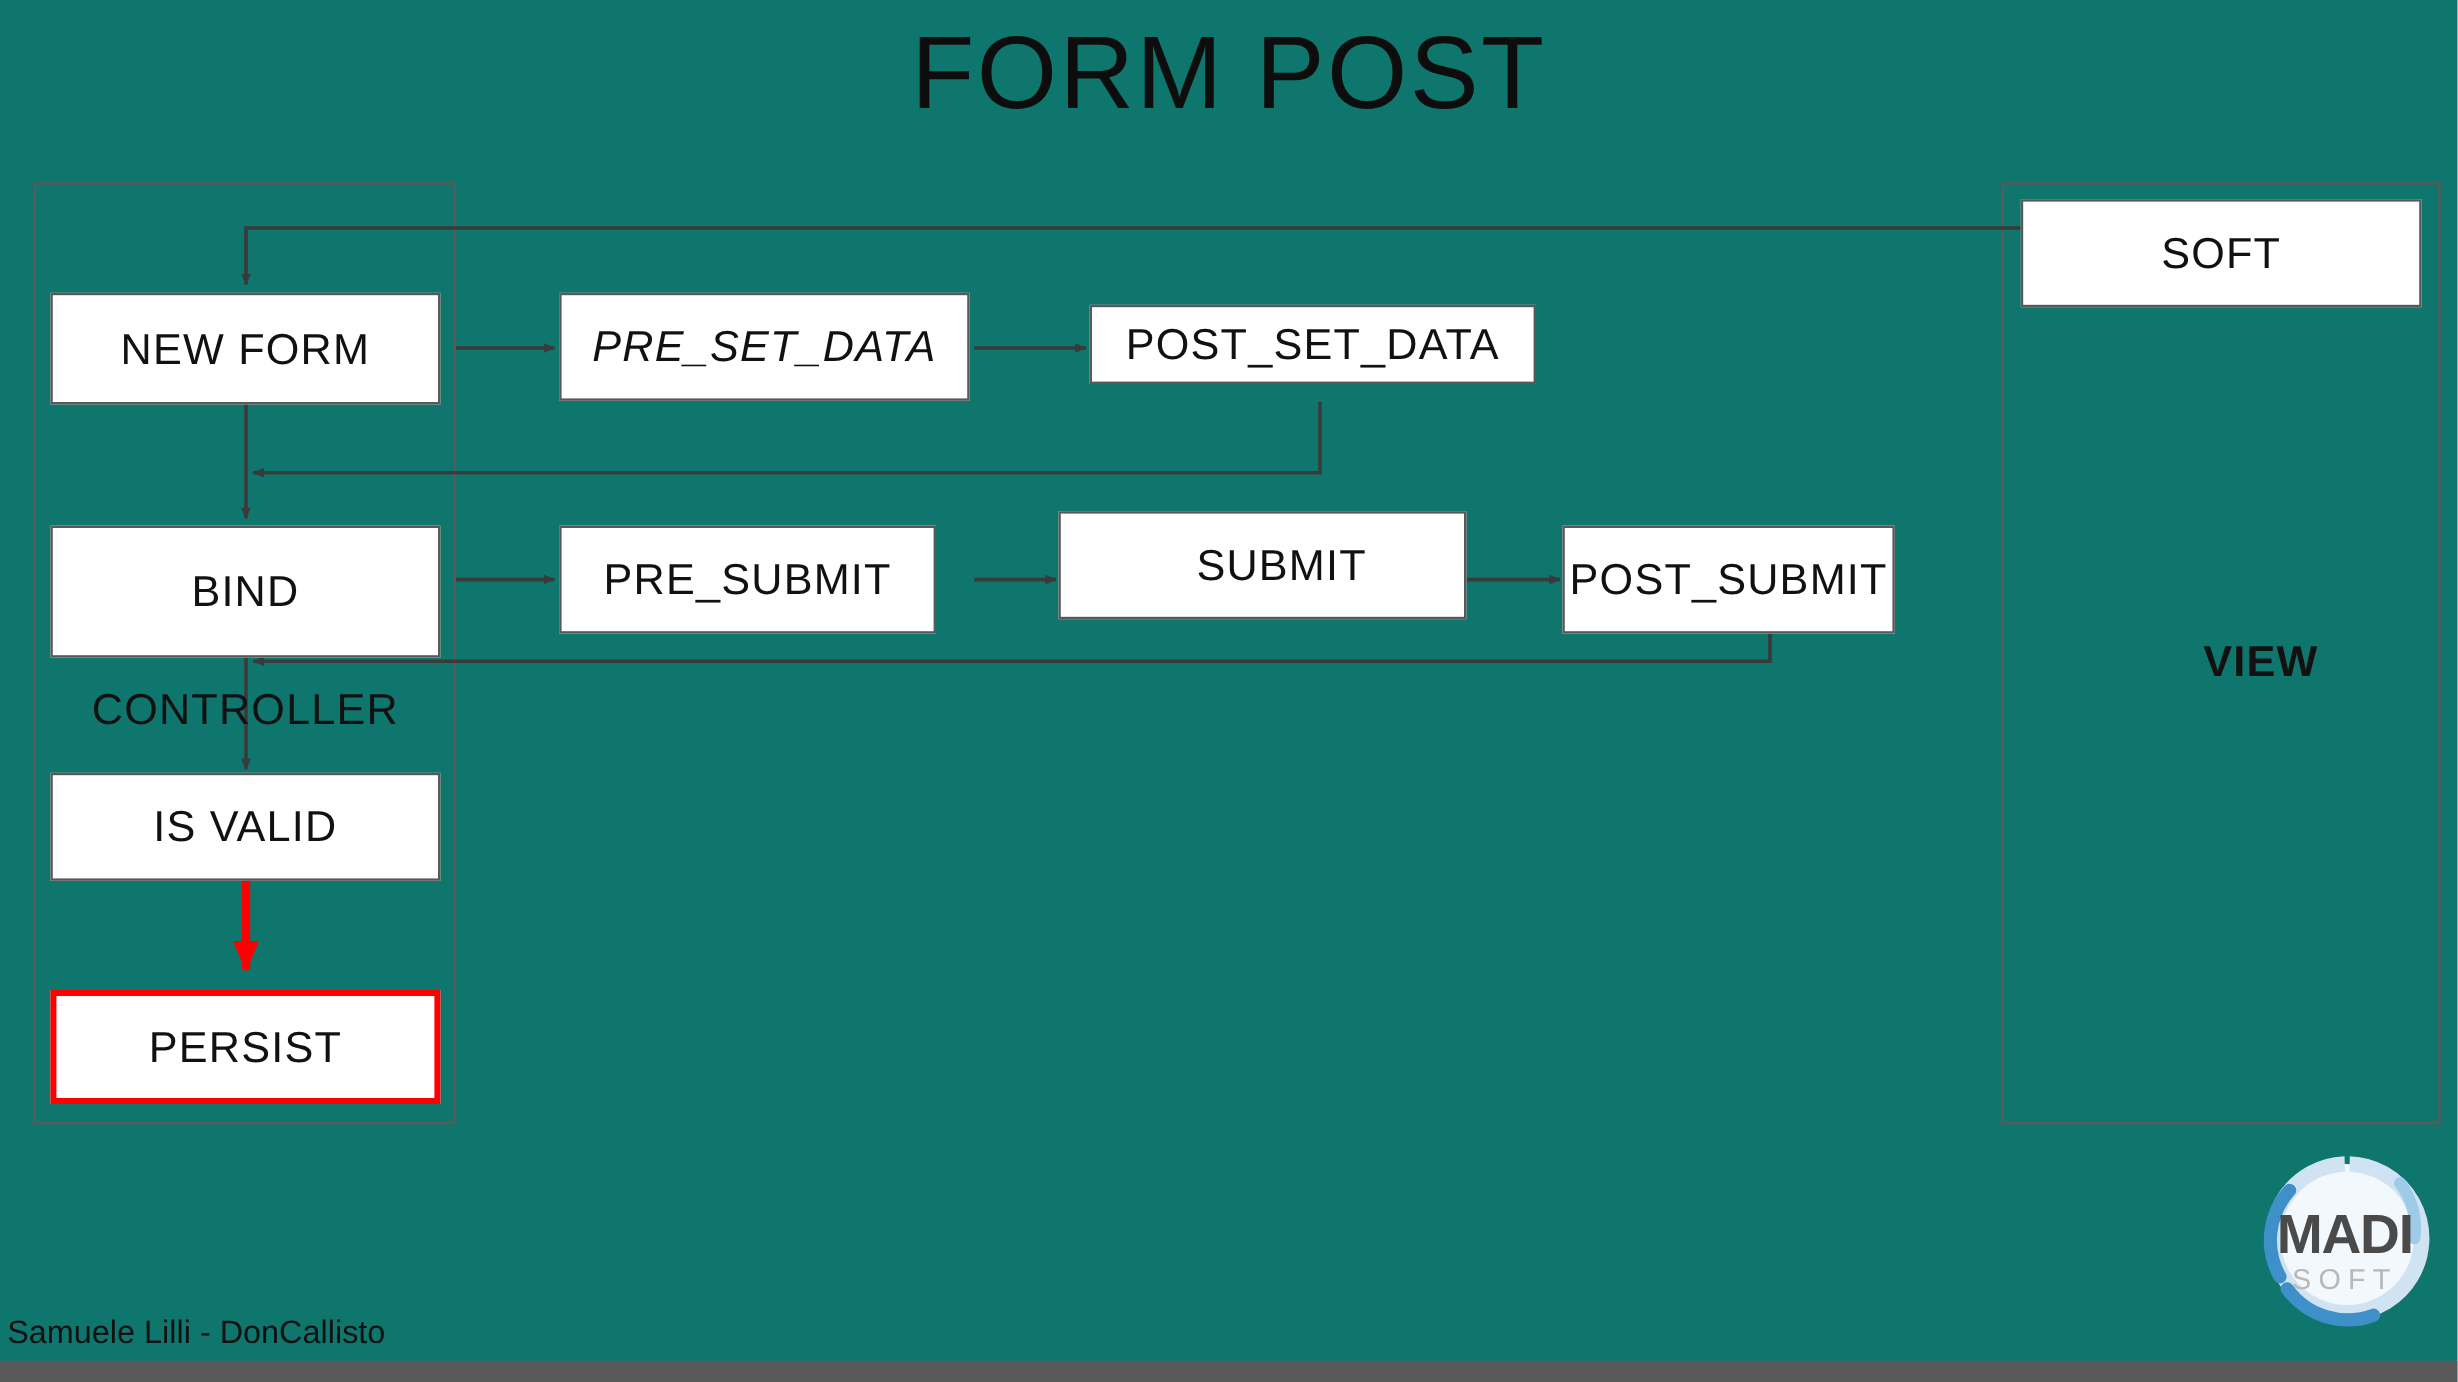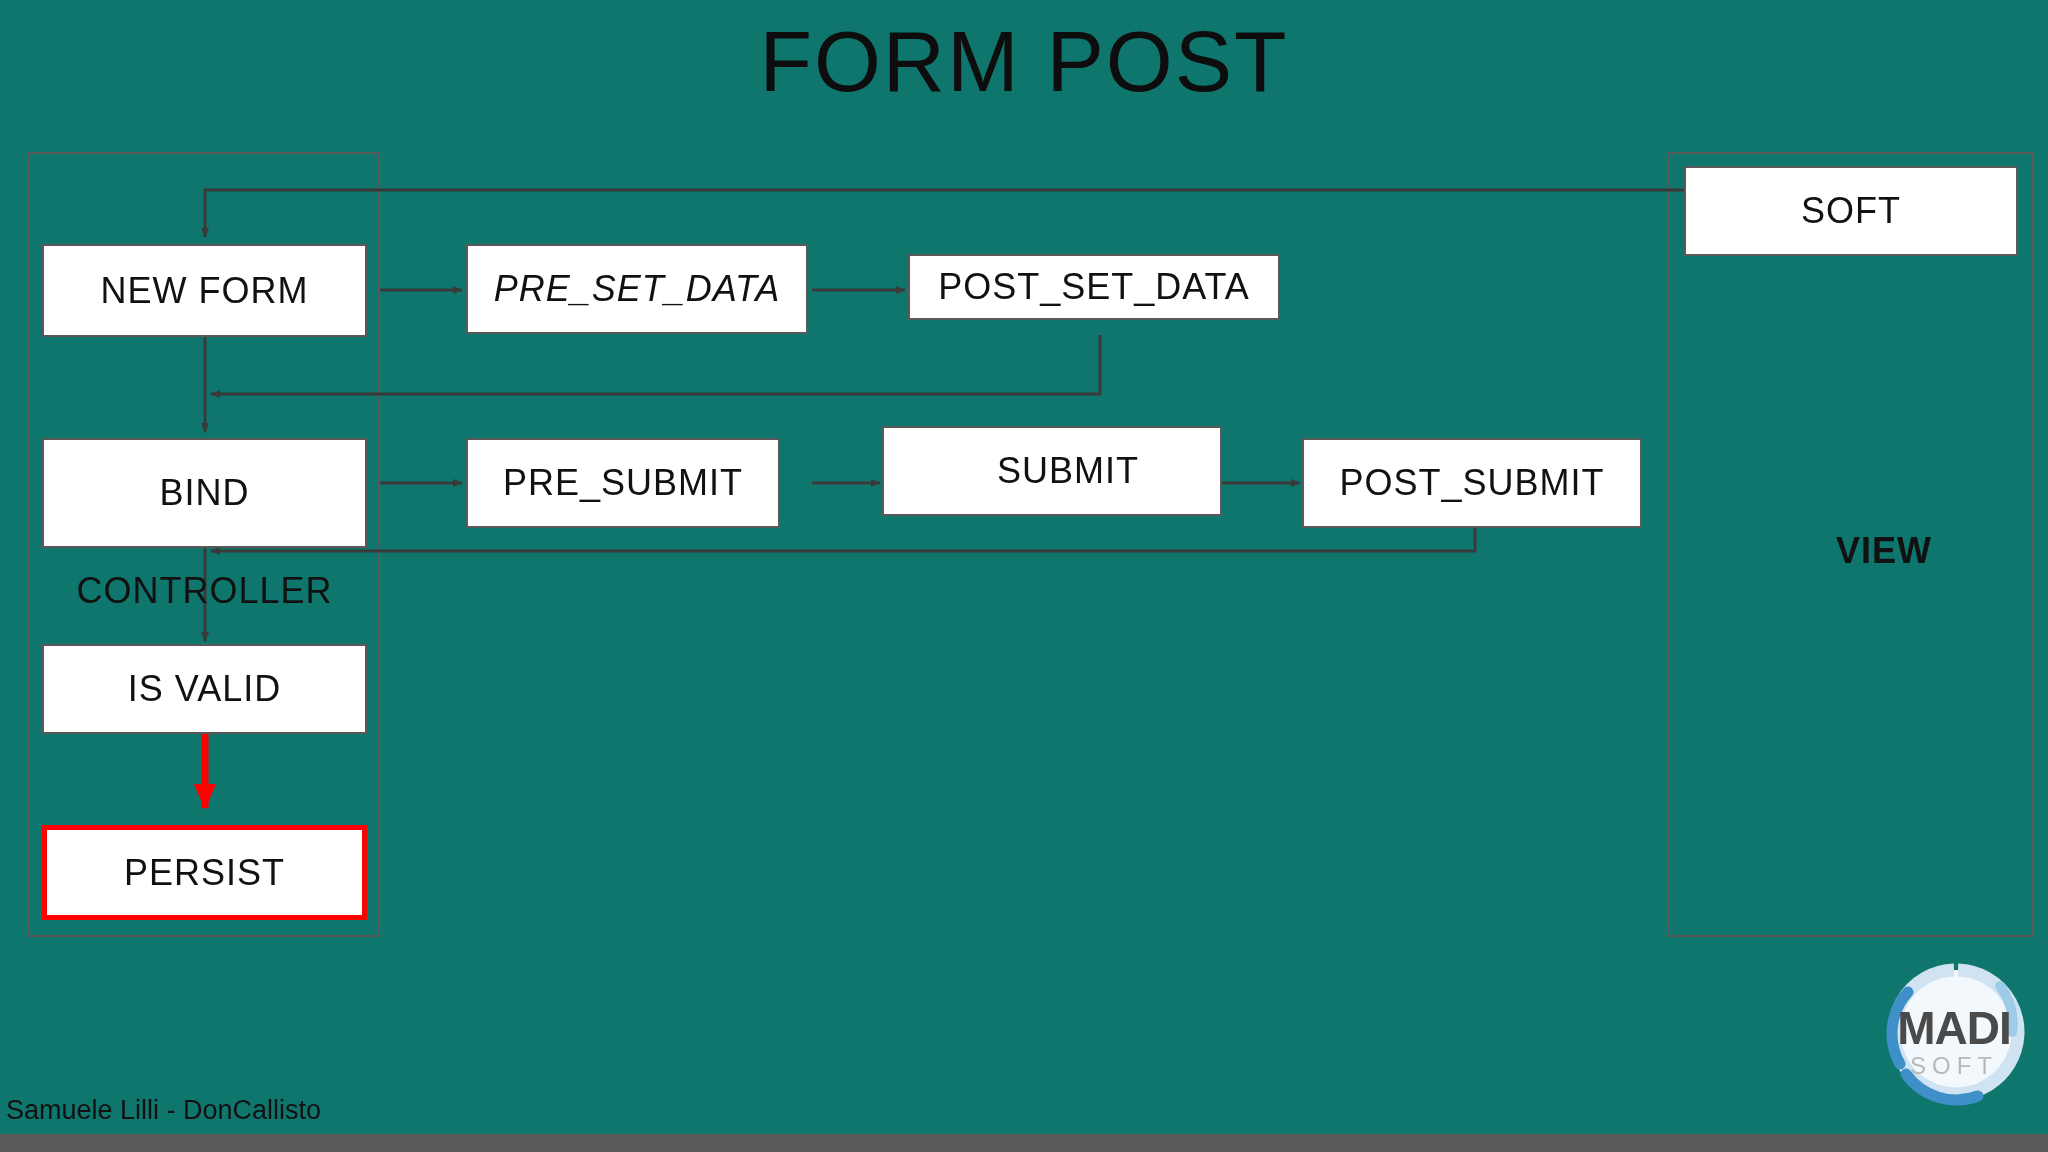--- a/index.html
+++ b/index.html
@@ -163,21 +163,21 @@
   <div class="box" style="left:466px; top:244px; width:342px; height:90px;font-style:italic;">PRE_SET_DATA</div>
 
   <div class="box" style="left:908px; top:254px; width:372px; height:66px;">POST_SET_DATA</div>
 
   <div class="box" style="left:42px; top:438px; width:325px; height:110px;">BIND</div>
 
   <div class="box" style="left:466px; top:438px; width:314px; height:90px;">PRE_SUBMIT</div>
 
   <div class="box" style="left:882px; top:426px; width:340px; height:90px;padding-left:32px;">SUBMIT</div>
 
-  <div class="box" style="left:1302px; top:438px; width:340px; height:90px;">POST_SUBMIT</div>
+  <div class="box" style="left:1302px; top:438px; width:277px; height:90px;">POST_SUBMIT</div>
 
   <div class="plain-label" style="left:42px; top:570px; width:325px;">CONTROLLER</div>
 
   <div class="box red-box" style="left:42px; top:825px; width:325px; height:95px;">PERSIST</div>
 
   <div class="box" style="left:42px; top:644px; width:325px; height:90px;">IS VALID</div>
 
   <div class="box" style="left:1684px; top:166px; width:334px; height:90px;">SOFT</div>
 
   <div class="plain-label" style="left:1668px; top:530px; width:432px;font-weight:bold;">VIEW</div>

